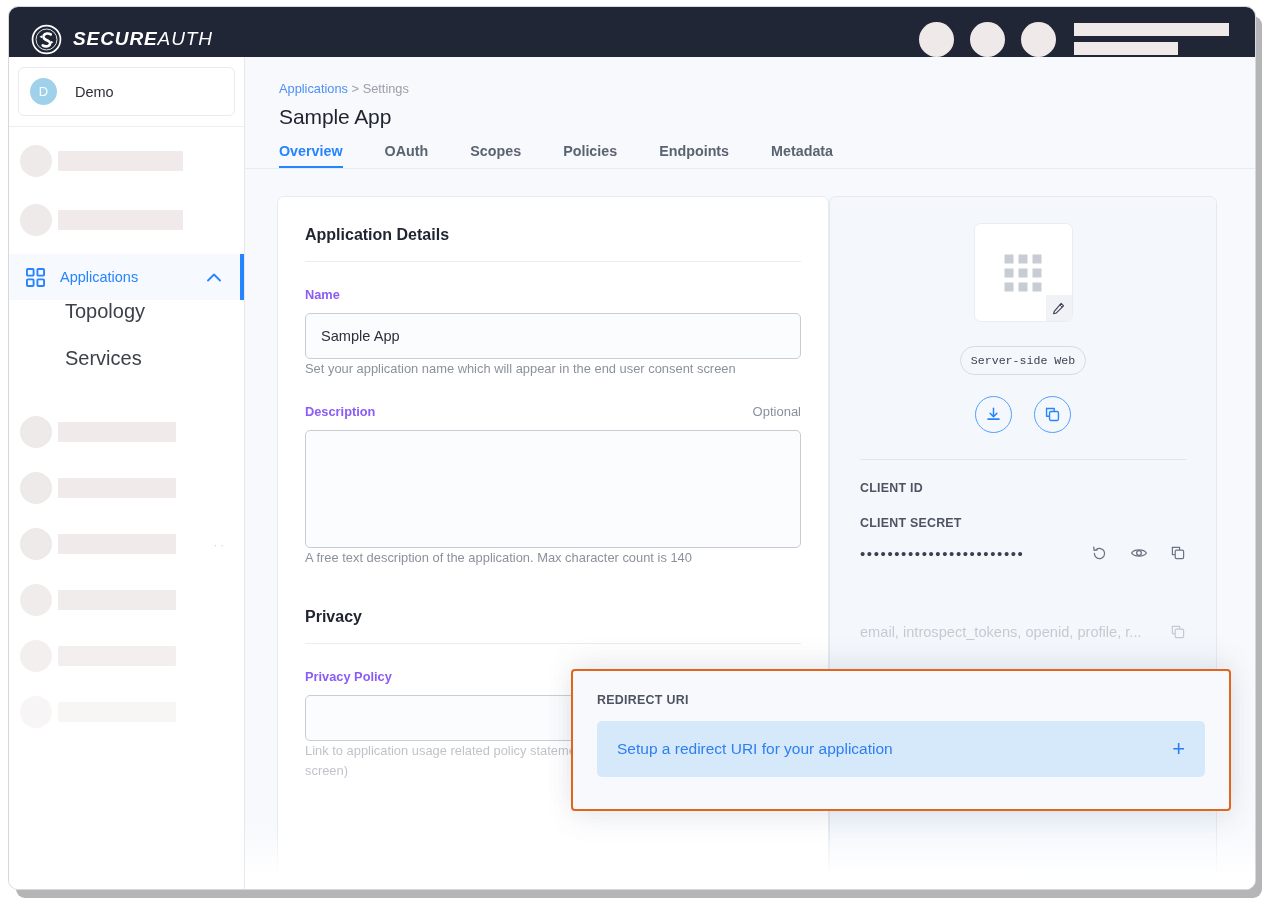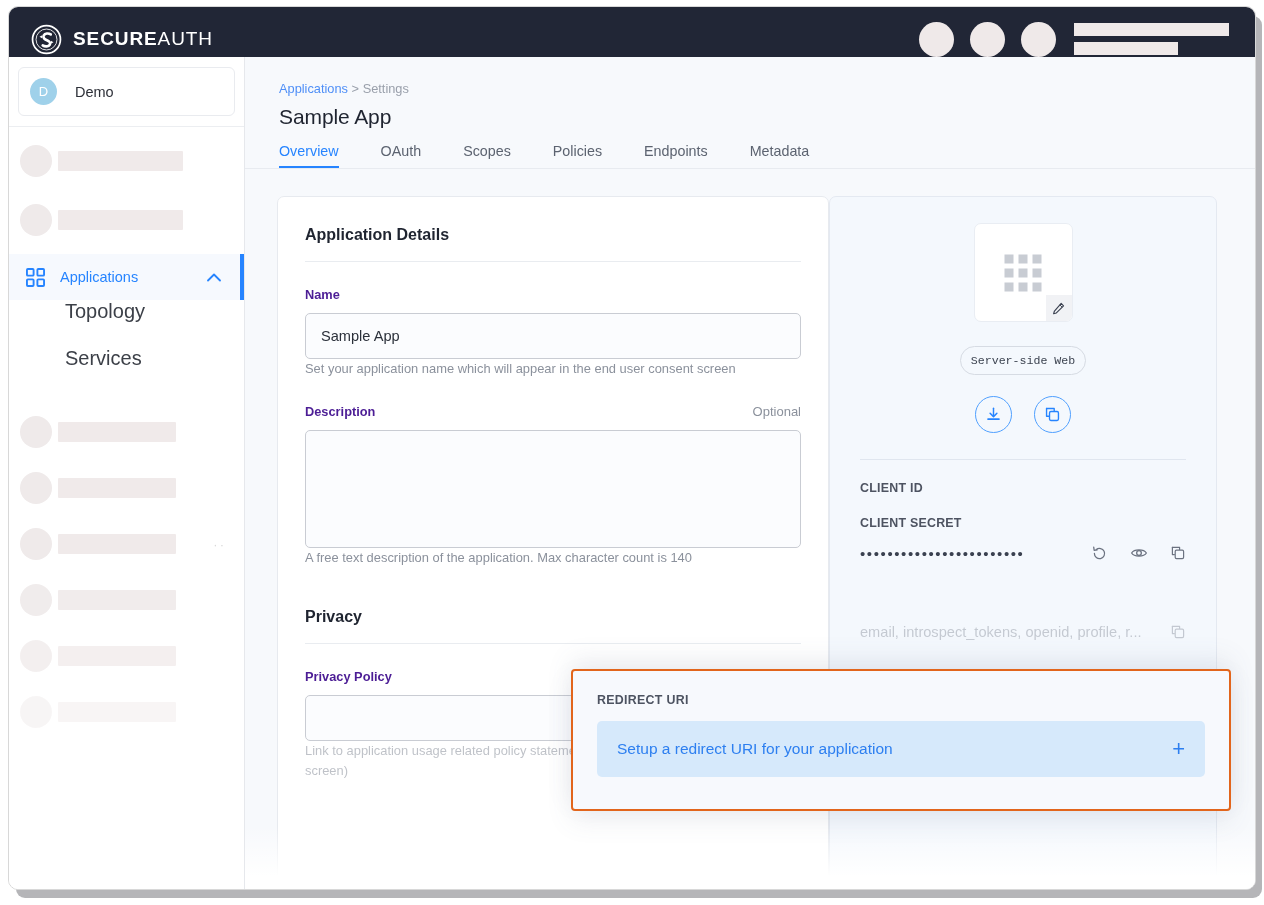--- a/index.html
+++ b/index.html
@@ -18,21 +18,21 @@
     border: 1px solid #d8d8d8;
     box-shadow: 7px 9px 0 -1px rgba(120,120,125,0.55);
     overflow: hidden;
   }
 
   
   .topbar {
     position: absolute; left: 0; top: 0;
     width: 1248px; height: 64px;
     background: #212636;
-    display: flex; align-items: center;
+    display: flex; align-items: center; font-style: italic;
   }
   .brand { display: flex; align-items: center; margin-left: 22px; }
   .brand-logo { width: 31px; height: 31px; }
   .brand-text {
     margin-left: 11px;
     font-size: 19px;
     letter-spacing: 0.9px;
     color: #ffffff;
     font-weight: 400;
   }
@@ -110,21 +110,21 @@
   .breadcrumb { font-size: 12.8px; color: #9aa0ab; }
   .breadcrumb a { color: #4f8ff7; text-decoration: none; }
   .page-title {
     font-size: 21px; color: #1f2430; font-weight: 400;
     margin-top: 9px; letter-spacing: -0.1px;
   }
   .tabs { display: flex; gap: 0; margin-top: 14px; }
   .tab {
     font-size: 14.3px; color: #5c6370;
     padding: 0 0 9px 0; margin-right: 42px;
-    cursor: pointer; position: relative;
+    cursor: pointer; position: relative; font-weight: bold;
   }
   .tab.active { color: #2684ff; }
   .tab.active::after {
     content: ""; position: absolute; left: 0; bottom: 0;
     width: 100%; height: 2.5px; background: #2684ff;
   }
 
   .content { display: flex; padding: 27px 20px 0 32px; position: relative; }
 
   .card {
@@ -135,21 +135,21 @@
     min-height: 700px;
     padding: 29px 27px 0 27px;
   }
   .section-title {
     font-size: 16px; font-weight: 700; color: #1f2430;
     padding-bottom: 17px;
     border-bottom: 1px solid #e9ecf0;
   }
   .field { margin-top: 25px; }
   .field-label-row { display: flex; align-items: baseline; }
-  .field-label { font-size: 12.8px; font-weight: 700; color: #4c1d95; }
+  .field-label { font-size: 12.8px; font-weight: 700; color: #8b5cf6; }
   .field-optional { margin-left: auto; font-size: 13px; color: #8b919c; font-weight: 400; }
   .input-box {
     margin-top: 11px;
     height: 46px;
     border: 1px solid #c9ccd3;
     border-radius: 5px;
     background: #fbfcfe;
     display: flex; align-items: center;
     padding: 0 15px;
     font-size: 14.6px; color: #2b303a;

